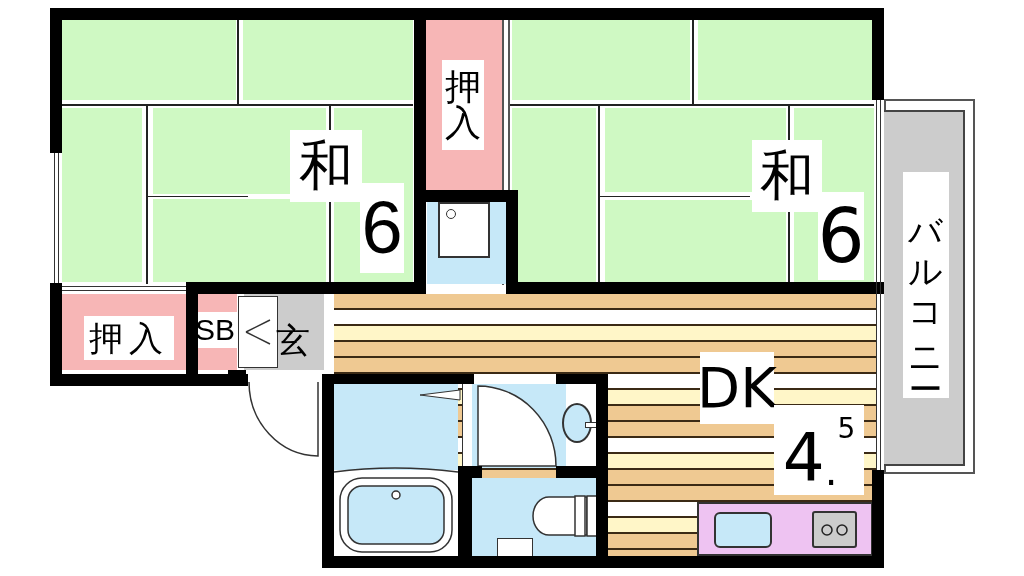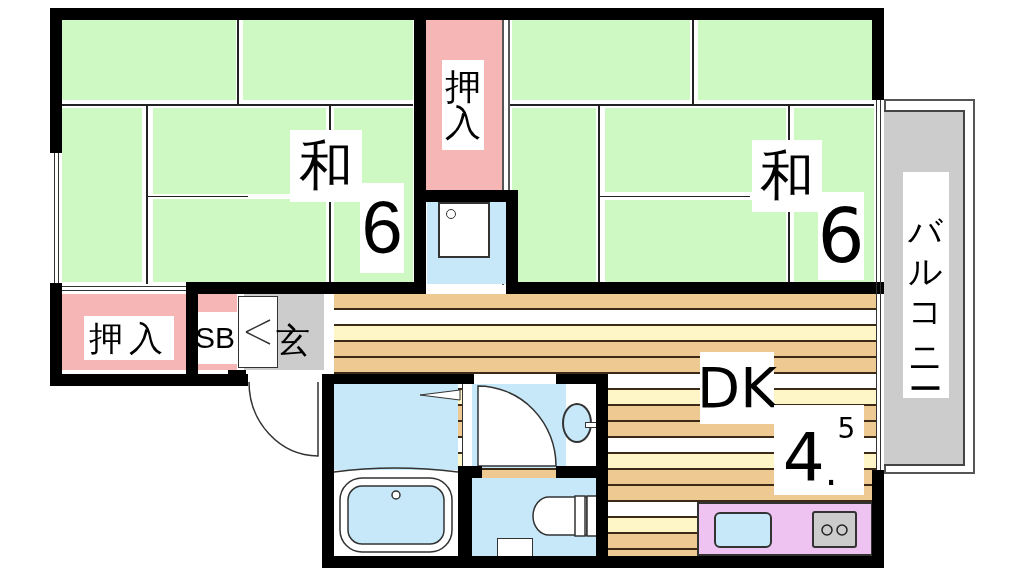--- a/index.html
+++ b/index.html
@@ -125,21 +125,21 @@
   <path d="M56,2 L18,2 A16,19 0 0 0 18,40 L56,40 Z" fill="#fff" stroke="#333" stroke-width="1.5"></path>
   <rect x="44" y="1" width="10" height="40" fill="#fff" stroke="#333" stroke-width="1.5"></rect>
   <rect x="56" y="1" width="10" height="40" fill="#fff" stroke="#333" stroke-width="1.5"></rect>
 </svg>
 <div class="abs" style="left:497px;top:538px;width:34px;height:18px;background:#fff;border:1px solid #333;border-bottom:none;"></div>
 
 <div class="closet" style="left:62px;top:294px;width:124px;height:76px;"></div>
 <div class="label" style="left:84px;top:316px;width:90px;height:44px;font-size:34px;letter-spacing:6px;">押入</div>
 
 <div class="closet" style="left:197px;top:294px;width:40px;height:76px;"></div>
-<div class="label" style="left:192px;top:312px;width:46px;height:52px;font-size:30px;font-family:'Liberation Sans',sans-serif;">SB</div>
+<div class="label" style="left:192px;top:312px;width:46px;height:36px;font-size:30px;font-family:'Liberation Sans',sans-serif;">SB</div>
 
 <div class="abs" style="left:244px;top:294px;width:80px;height:76px;background:#cccccc;"></div>
 <div class="abs" style="left:238px;top:296px;width:40px;height:72px;background:#fff;border:1px solid #333;box-sizing:border-box;"></div>
 <svg width="30" height="30" style="left:244px;top:318px;">
   <path d="M2,14 L26,2 M2,14 L26,26" fill="none" stroke="#333" stroke-width="1.5"></path>
 </svg>
 <div class="label" style="left:272px;top:318px;width:42px;height:44px;font-size:34px;background:transparent;">玄</div>
 
 <svg width="80" height="90" style="left:248px;top:382px;">
   <path d="M1,0 A70,74 0 0 0 70,74 L70,0" fill="none" stroke="#333" stroke-width="1.5"></path>

